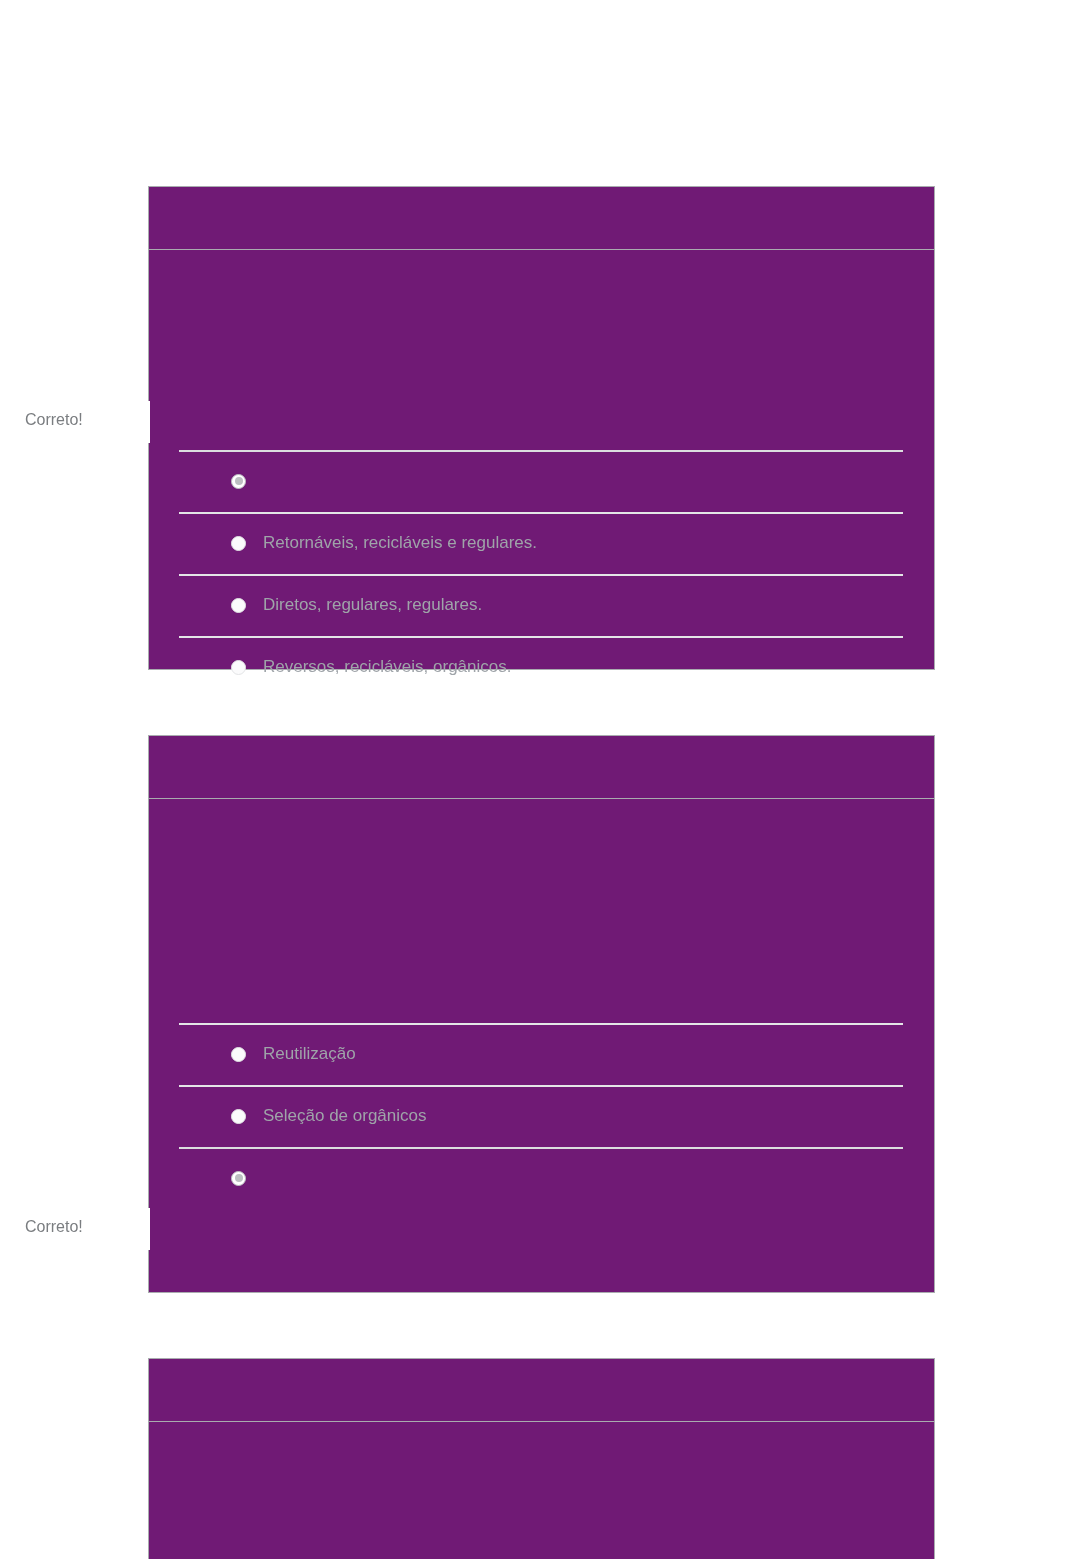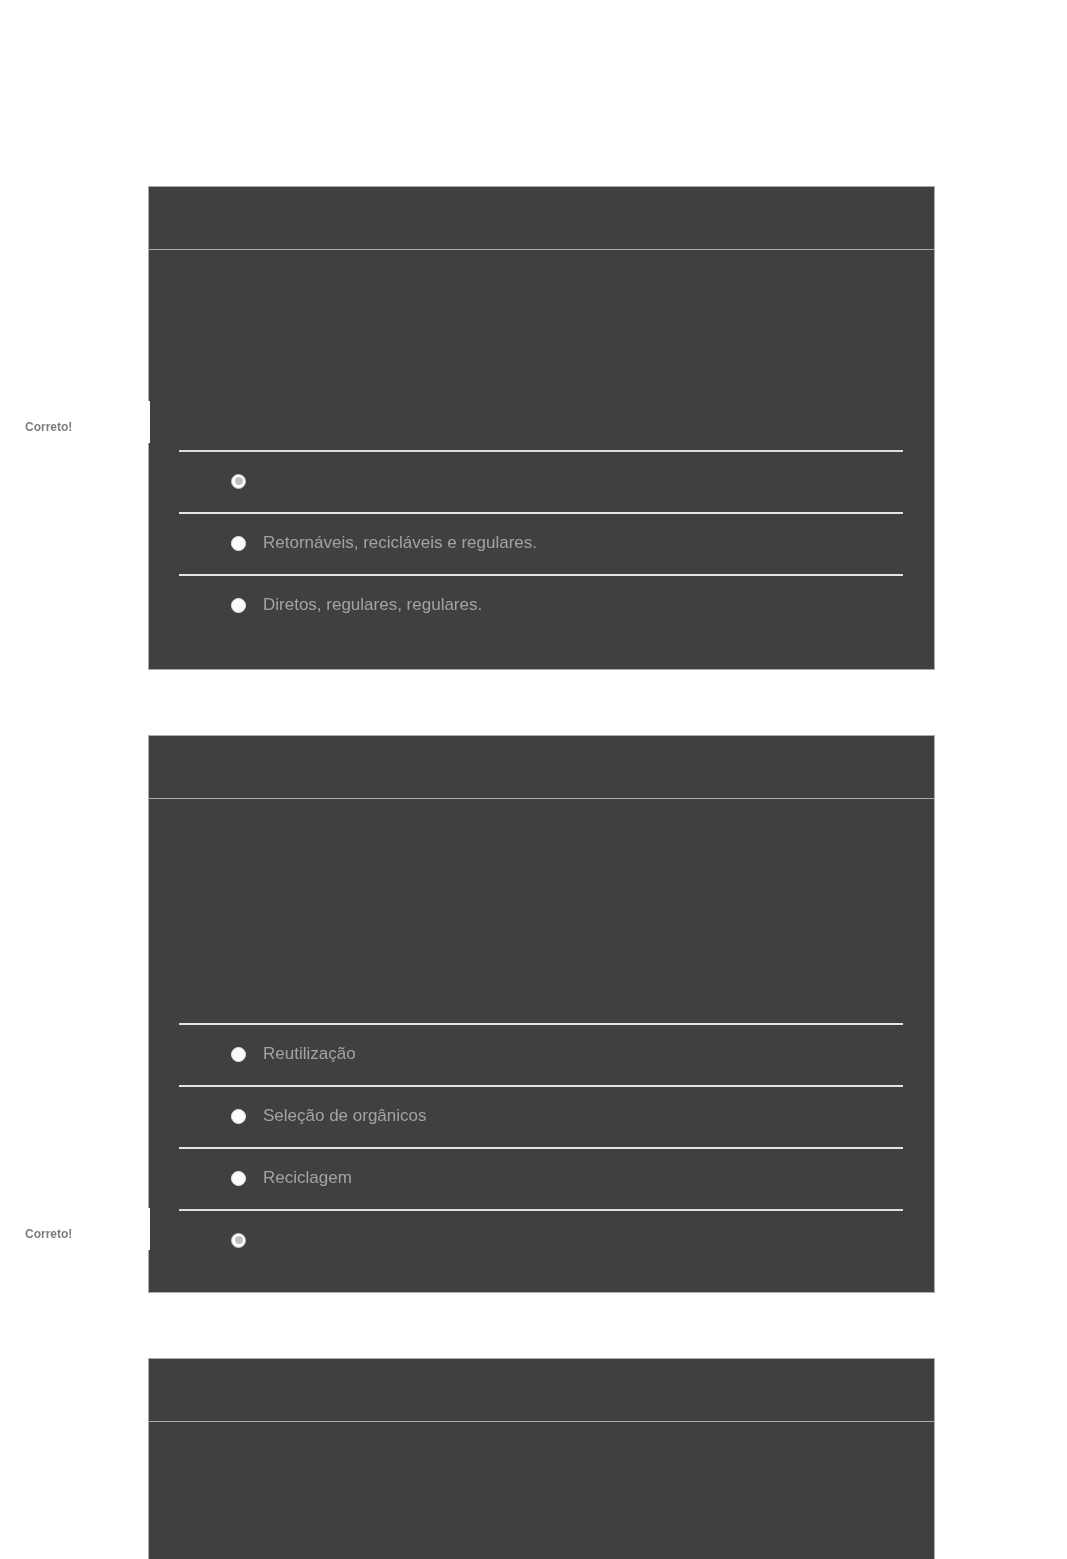--- a/index.html
+++ b/index.html
@@ -21,21 +21,21 @@
     position: relative;
     width: 1067px;
     height: 1559px;
   }
 
   
   .question-card {
     position: absolute;
     left: 148px;
     width: 787px;
-    background: #404040;
+    background: #701a75;
     box-sizing: border-box;
     border: 1px solid #a9acaf;
   }
 
   .question-header {
     height: 63px;
     border-bottom: 1px solid #a9acaf;
     box-sizing: border-box;
     position: relative;
   }
@@ -131,25 +131,24 @@
   
   .border-notch {
     position: absolute;
     left: -1px;
     width: 3px;
     background: #ffffff;
   }
 
   .correct-flag {
     position: absolute;
-    font-size: 12px;
-    font-weight: bold;
+    font-size: 16px;
+    font-weight: normal;
     color: #7a7d80;
     font-family: "Liberation Sans", sans-serif;
-    margin-top: 9px;
   }
 </style>
 </head>
 <body>
 
 <div class="page">
 
   <div class="question-card" style="top:186px; height:484px;">
     <div class="question-header">
       <div class="question-header-text"></div>
@@ -170,20 +169,25 @@
           <span class="radio"></span>
           <span class="answer-label">Retornáveis, recicláveis e regulares.</span>
         </div>
 
         <div class="answer-row">
           <div class="divider-top"></div>
           <span class="radio"></span>
           <span class="answer-label">Diretos, regulares, regulares.</span>
         </div>
 
+        <div class="answer-row">
+          <div class="divider-top"></div>
+          <span class="radio"></span>
+          <span class="answer-label">Reversos, recicláveis, orgânicos.</span>
+        </div>
 
       </div>
     </div>
   </div>
 
   <div class="border-notch" style="left:147px; top:401px; height:42px;"></div>
 
   <div class="correct-flag" style="left:25px; top:411px;">Correto!</div>
 
   <div class="question-card" style="top:735px; height:558px;">
@@ -200,25 +204,20 @@
           <span class="radio"></span>
           <span class="answer-label">Reutilização</span>
         </div>
 
         <div class="answer-row">
           <div class="divider-top"></div>
           <span class="radio"></span>
           <span class="answer-label">Seleção de orgânicos</span>
         </div>
 
-        <div class="answer-row">
-          <div class="divider-top"></div>
-          <span class="radio"></span>
-          <span class="answer-label">Reciclagem</span>
-        </div>
 
         <div class="answer-row selected">
           <div class="divider-top"></div>
           <span class="radio checked"></span>
           <span class="answer-label"></span>
         </div>
 
       </div>
     </div>
   </div>

